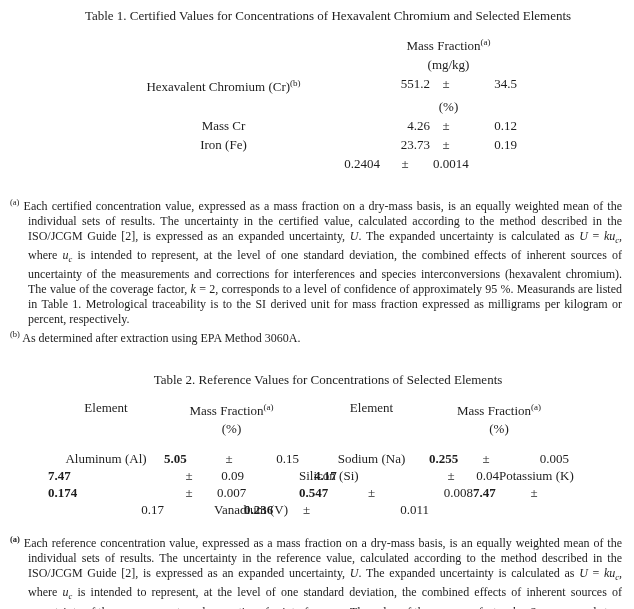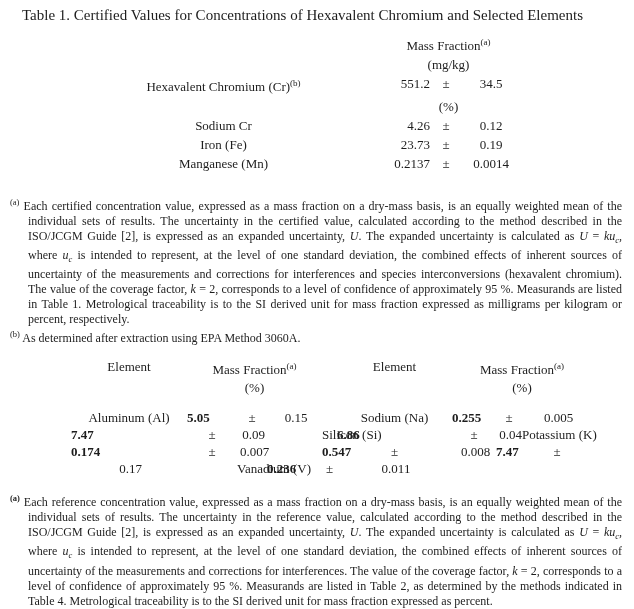--- a/index.html
+++ b/index.html
@@ -4,53 +4,53 @@
 <style>
   html, body { margin: 0; padding: 0; background: #ffffff; }
   body {
     width: 634px; height: 609px; overflow: hidden;
     font-family: "Liberation Serif", "DejaVu Serif", serif;
     color: #1d1d1d;
     -webkit-font-smoothing: antialiased;
   }
   .page { width: 634px; height: 609px; padding-top: 8px; box-sizing: border-box; }
 
-  .tbl-title { font-size: 15px; line-height: 15px; margin-left: 22px; }
+  .tbl-title { text-align: center; font-size: 13px; line-height: 15px; margin-left: 22px; }
 
   
   .t1 {
     margin: 10px 0 0 67px;
     display: grid;
     grid-template-columns: 313px 50px 32px 55px;
     font-size: 13px; line-height: 19px;
   }
   .t1 .sp { grid-column: 2 / -1; text-align: center; }
   .c-label { text-align: center; white-space: nowrap; }
   .c-val { text-align: right; }
   .c-pm { text-align: center; }
-  .c-unc { text-align: center; padding-left: 3px; }
+  .c-unc { text-align: right; padding-left: 3px; }
   .t1 sup, .t2 sup { font-size: 9px; }
 
   
   .footnotes {
     margin-left: 10px; width: 612px;
     font-size: 12px; line-height: 15px;
   }
   .fns1 { margin-top: 22px; }
   .fns2 { margin-top: 14px; }
   .footnote { text-align: justify; padding-left: 18px; text-indent: -18px; }
   .fn-marker { font-size: 8.5px; }
   .fn-marker.bold { font-weight: bold; }
   .footnote sub { font-size: 8.5px; }
   .it { font-style: italic; }
 
   
   .t2-title { margin-top: 26px; }
   .t2 {
-    margin: 12px 0 0 71px;
+    margin: 12px 0 0 48px;
     display: grid;
     grid-template-columns: 116px 50px 30px 55px 15px 115px 44px 26px 70px;
     font-size: 13px; line-height: 17px;
   }
   .t2 .spA { grid-column: 2 / 5; text-align: center; }
   .t2 .spB { grid-column: 7 / 10; text-align: center; }
   .t2 .gap-row { grid-column: 1 / -1; height: 13px; }
   .t2 .c-val { text-align: left; font-weight: bold; }
 </style>
 </head>
@@ -68,41 +68,41 @@
     <div class="sp">(mg/kg)</div>
 
     <div class="c-label"><span>Hexavalent Chromium (Cr)</span><sup>(b)</sup></div>
     <div class="c-val">551.2</div>
     <div class="c-pm">±</div>
     <div class="c-unc">34.5</div>
 
     <div></div>
     <div class="sp">(%)</div>
 
-    <div class="c-label">Sodium Cr</div>
+    <div class="c-label">Mass Cr</div>
     <div class="c-val">4.26</div>
     <div class="c-pm">±</div>
     <div class="c-unc">0.12</div>
 
     <div class="c-label">Iron (Fe)</div>
     <div class="c-val">23.73</div>
     <div class="c-pm">±</div>
     <div class="c-unc">0.19</div>
 
-    <div class="c-label">Manganese (Mn)</div>
-    <div class="c-val">0.2137</div>
+    <div class="c-val">0.2404</div>
     <div class="c-pm">±</div>
     <div class="c-unc">0.0014</div>
   </div>
 
   <div class="footnotes fns1">
       <div class="footnote"><sup class="fn-marker">(a)</sup> <span>Each certified concentration value, expressed as a mass fraction on a dry-mass basis, is an equally weighted mean of the individual sets of results.  The uncertainty in the certified value, calculated according to the method described in the ISO/JCGM Guide [2], is expressed as an expanded uncertainty, </span><span class="it">U</span><span>.  The expanded uncertainty is calculated as </span><span class="it">U</span><span> = </span><span class="it">ku</span><sub class="it">c</sub><span>, where </span><span class="it">u</span><sub class="it">c</sub><span> is intended to represent, at the level of one standard deviation, the combined effects of inherent sources of uncertainty of the measurements and corrections for interferences and species interconversions (hexavalent chromium).  The value of the coverage factor, </span><span class="it">k</span><span> = 2, corresponds to a level of confidence of approximately 95 %.  Measurands are listed in Table 1.  Metrological traceability is to the SI derived unit for mass fraction expressed as milligrams per kilogram or percent, respectively.</span></div>
       <div class="footnote"><sup class="fn-marker">(b)</sup> <span>As determined after extraction using EPA Method 3060A.</span></div>
     </div>
 
+  <div class="tbl-title t2-title">Table 2.  Reference Values for Concentrations of Selected Elements</div>
 
   <div class="t2">
     <div class="c-label">Element</div>
     <div class="spA"><span>Mass Fraction</span><sup>(a)</sup></div>
     <div></div>
     <div class="c-label">Element</div>
     <div class="spB"><span>Mass Fraction</span><sup>(a)</sup></div>
 
     <div></div>
     <div class="spA">(%)</div>
@@ -120,21 +120,21 @@
     <div class="c-label">Sodium (Na)</div>
     <div class="c-val">0.255</div>
     <div class="c-pm">±</div>
     <div class="c-unc">0.005</div>
 
     <div class="c-val">7.47</div>
     <div class="c-pm">±</div>
     <div class="c-unc">0.09</div>
     <div></div>
     <div class="c-label">Silicon (Si)</div>
-    <div class="c-val">6.86</div>
+    <div class="c-val">4.17</div>
     <div class="c-pm">±</div>
     <div class="c-unc">0.04</div>
 
     <div class="c-label">Potassium (K)</div>
     <div class="c-val">0.174</div>
     <div class="c-pm">±</div>
     <div class="c-unc">0.007</div>
     <div></div>
     <div class="c-val">0.547</div>
     <div class="c-pm">±</div>

